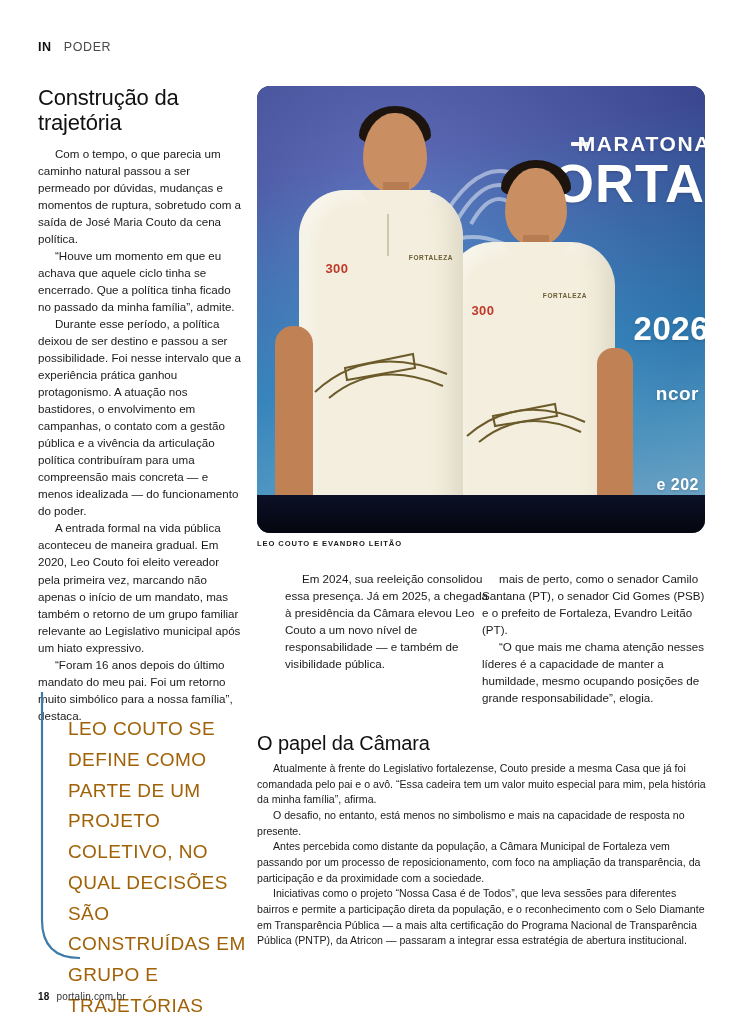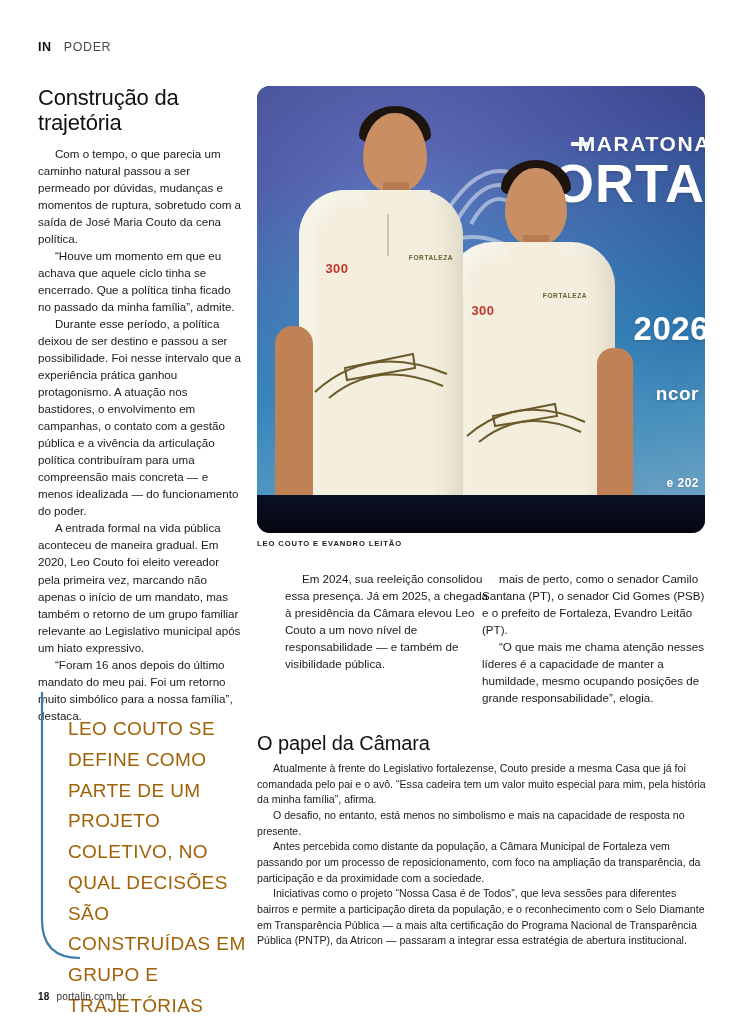--- a/index.html
+++ b/index.html
@@ -158,21 +158,21 @@
   .bd-sub1 {
     right: 6px;
     top: 297px;
     font-size: 19px;
     font-weight: 700;
     letter-spacing: 0.5px;
   }
   .bd-sub2 {
     right: 6px;
     top: 390px;
-    font-size: 12px;
+    font-size: 16px;
     font-weight: 700;
     letter-spacing: 0.5px;
   }
   .bd-dash {
     position: absolute;
     right: 116px;
     top: 56px;
     width: 18px;
     height: 4px;
     background: #ffffff;

